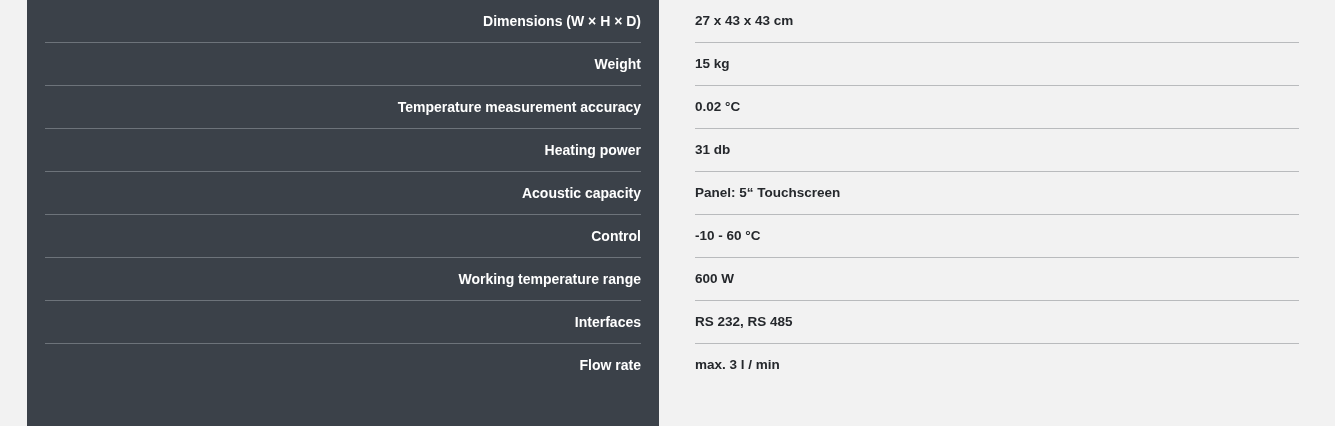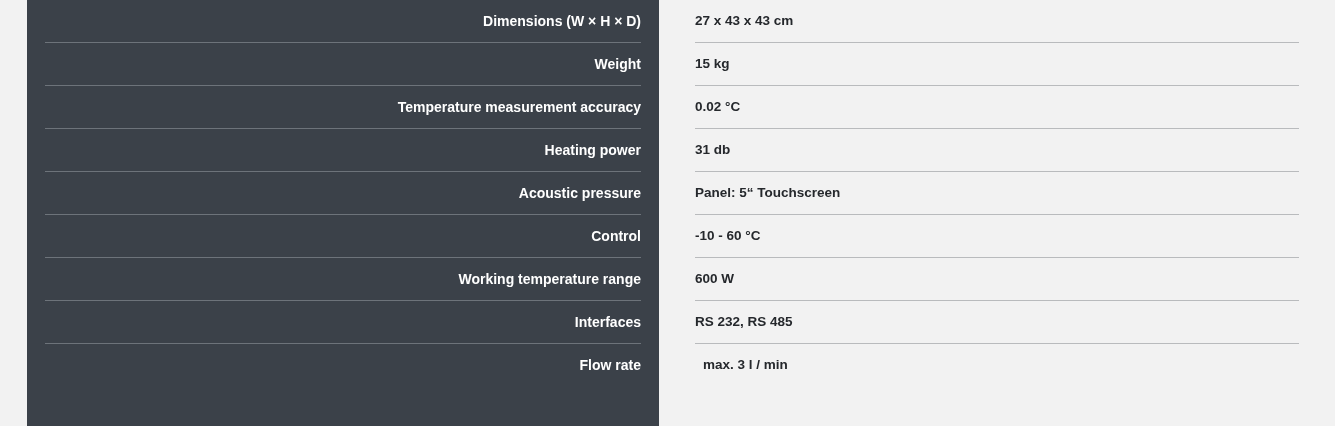--- a/index.html
+++ b/index.html
@@ -64,34 +64,33 @@
     text-align: left;
     color: #25282c;
     font-size: 13.5px;
     font-weight: bold;
     border-bottom: 1px solid #b9bbbd;
     white-space: nowrap;
     overflow: hidden;
   }
   .value-cell.last {
     border-bottom: none;
-    margin-left: 8px;
   }
 </style>
 </head>
 <body>
 
 <div class="spec-table">
 
   <div class="labels-col">
     <div class="label-cell">Dimensions (W × H × D)</div>
     <div class="label-cell">Weight</div>
     <div class="label-cell">Temperature measurement accuracy</div>
     <div class="label-cell">Heating power</div>
-    <div class="label-cell">Acoustic pressure</div>
+    <div class="label-cell">Acoustic capacity</div>
     <div class="label-cell">Control</div>
     <div class="label-cell">Working temperature range</div>
     <div class="label-cell">Interfaces</div>
     <div class="label-cell last">Flow rate</div>
   </div>
 
   <div class="spacer-col"></div>
 
   <div class="values-col">
     <div class="value-cell">27 x 43 x 43 cm</div>

